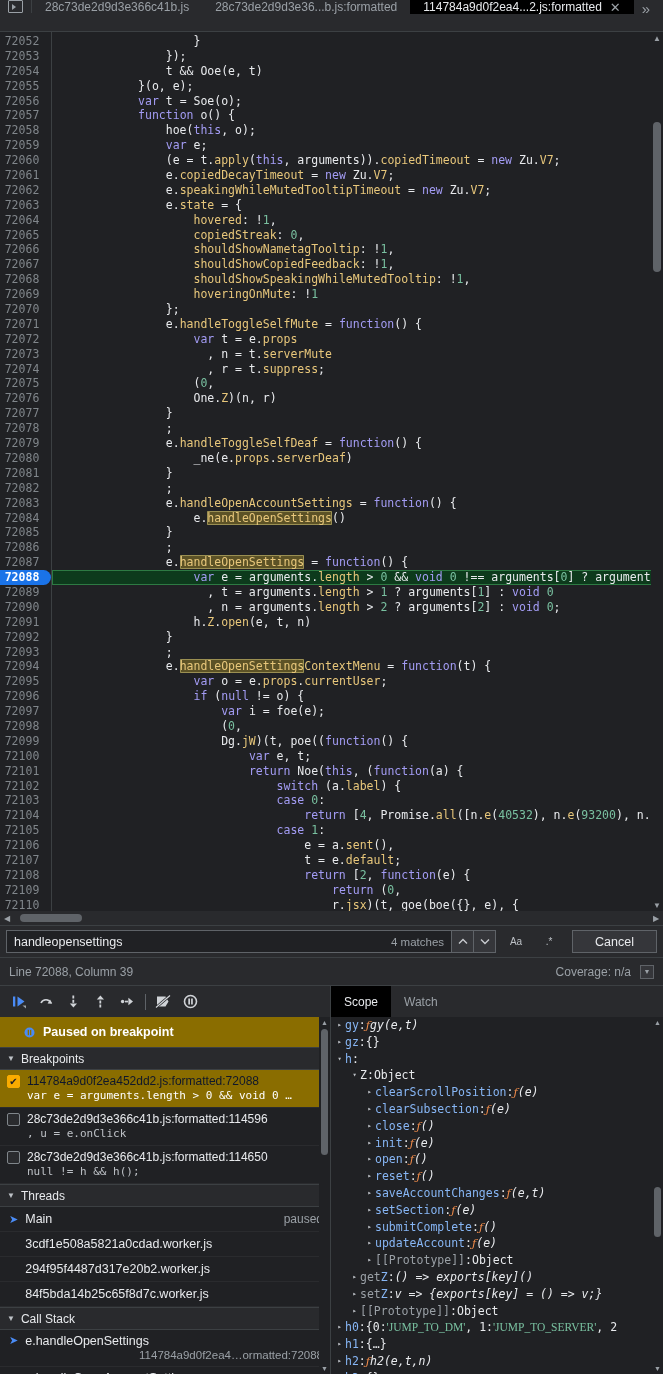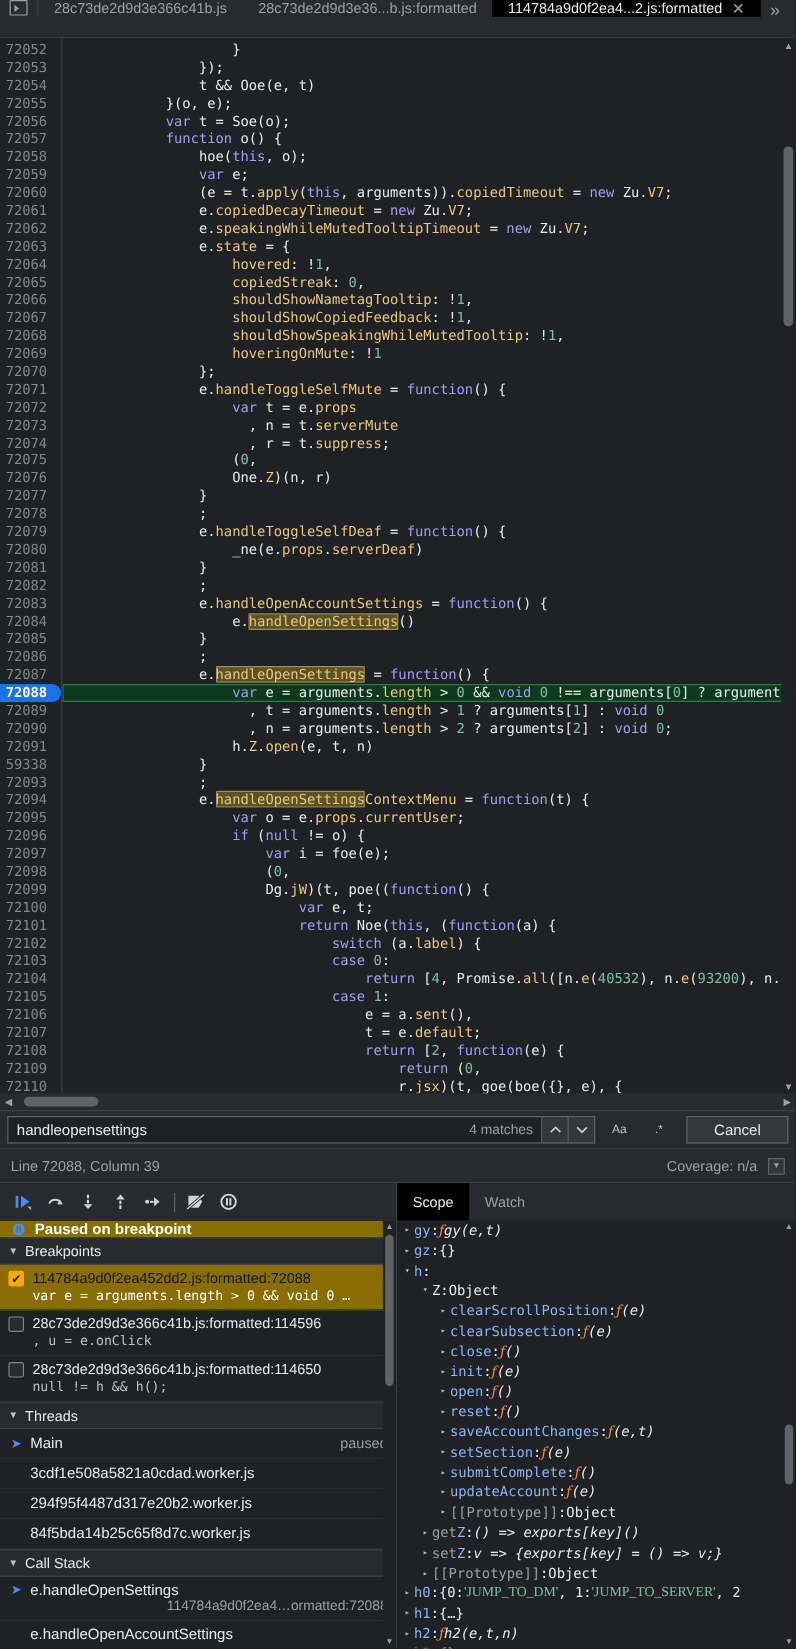--- a/index.html
+++ b/index.html
@@ -162,22 +162,22 @@
 
   
   .bottom { flex: 1; display: flex; overflow: hidden; min-height: 0; }
   .left-pane {
     width: 331px; flex: 0 0 331px; background: #202124;
     border-right: 1px solid #3c4043; position: relative; overflow: hidden;
   }
   .right-pane { flex: 1; background: #202124; position: relative; overflow: hidden; }
 
   .paused-banner {
-    height: 14px; background: #8a6d00; display: flex; align-items: center;
-    padding: 0 9px; gap: 7px; font-size: 12.5px; color: #fff; font-weight: bold;
+    height: 30px; background: #8a6d00; display: flex; align-items: center;
+    padding: 0 23px; gap: 7px; font-size: 12.5px; color: #fff; font-weight: bold;
   }
   .paused-icon {
     width: 13px; height: 13px; border-radius: 50%;
     display: flex; align-items: center; justify-content: center;
     font-size: 10px; color: #4a8bf5; font-weight: bold;
   }
   .sect-header {
     height: 23px; background: #292a2d; display: flex; align-items: center;
     padding: 0 7px; gap: 6px; font-size: 12px; color: #e8eaed;
     border-top: 1px solid #3c4043; border-bottom: 1px solid #3c4043;
@@ -305,21 +305,21 @@
           <div class="ln">72082</div>
           <div class="ln">72083</div>
           <div class="ln">72084</div>
           <div class="ln">72085</div>
           <div class="ln">72086</div>
           <div class="ln">72087</div>
           <div class="ln cur">72088</div>
           <div class="ln">72089</div>
           <div class="ln">72090</div>
           <div class="ln">72091</div>
-          <div class="ln">59338</div>
+          <div class="ln">72092</div>
           <div class="ln">72093</div>
           <div class="ln">72094</div>
           <div class="ln">72095</div>
           <div class="ln">72096</div>
           <div class="ln">72097</div>
           <div class="ln">72098</div>
           <div class="ln">72099</div>
           <div class="ln">72100</div>
           <div class="ln">72101</div>
           <div class="ln">72102</div>

